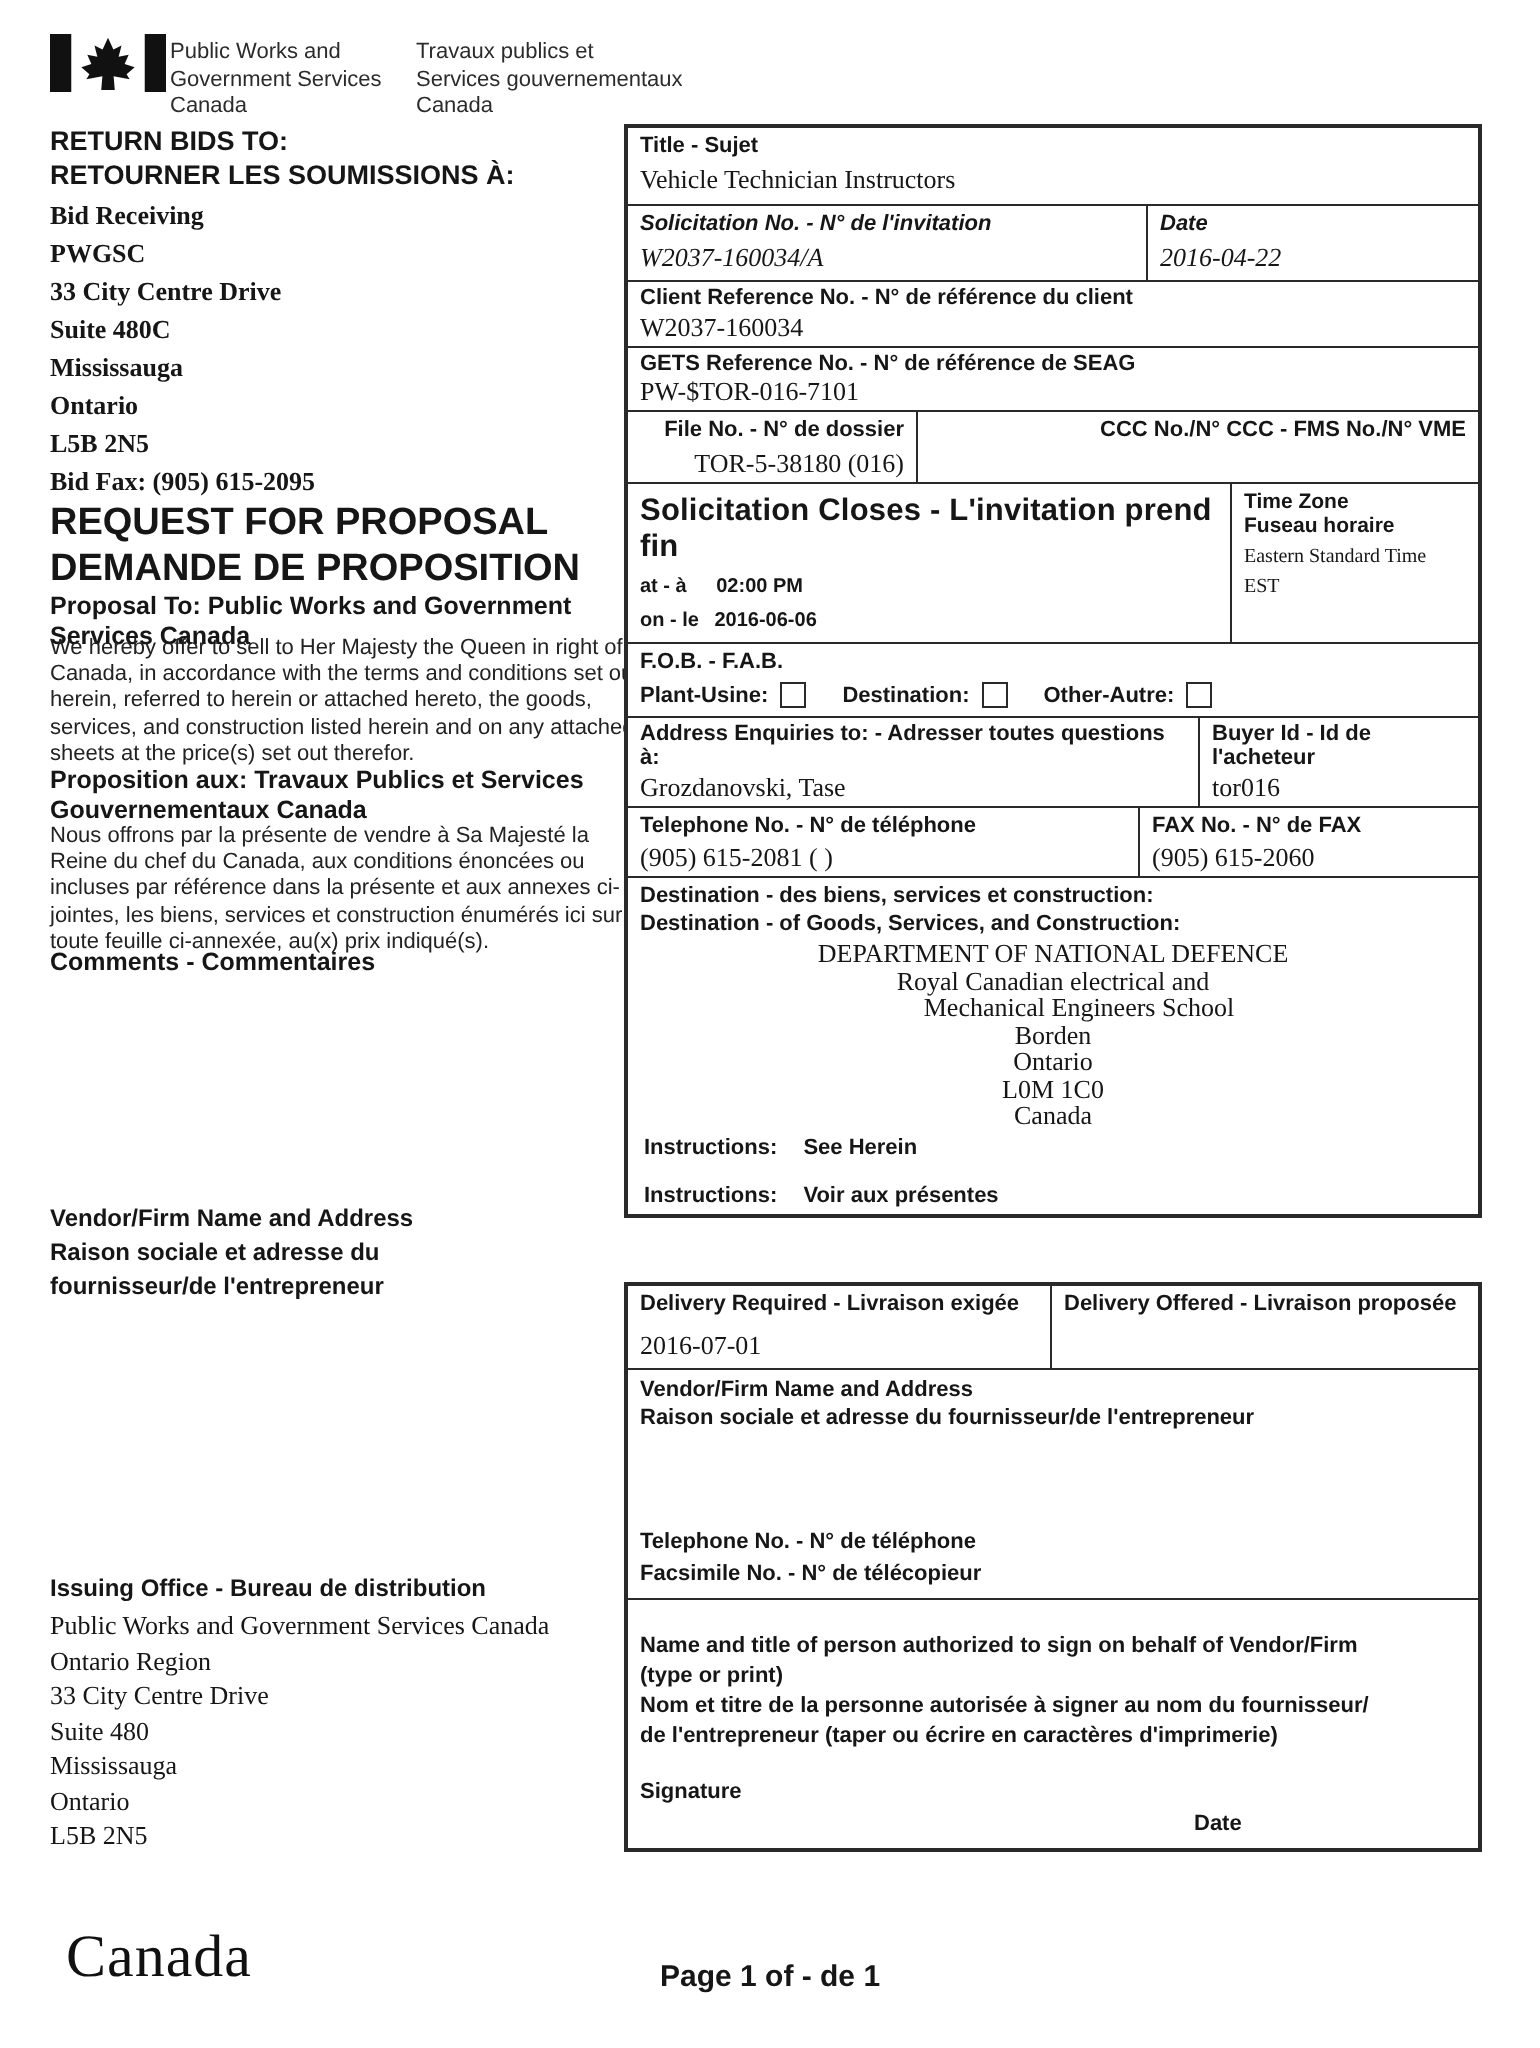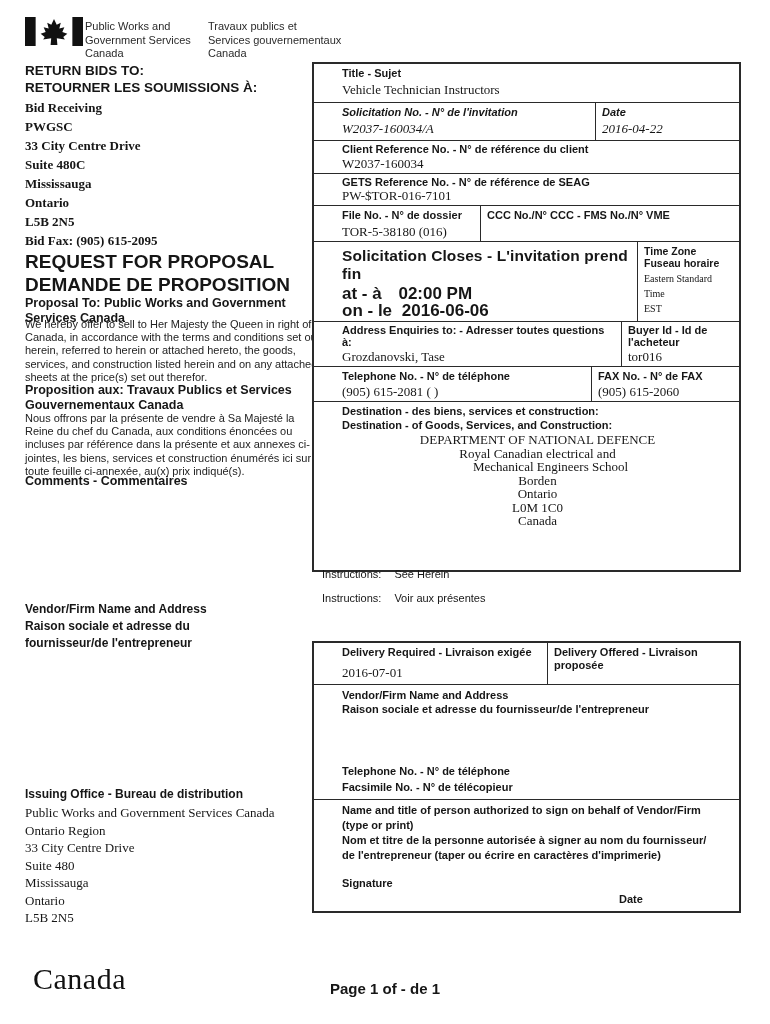--- a/index.html
+++ b/index.html
@@ -19,32 +19,32 @@
   .return-title { font-size:13.5px; line-height:17px; font-weight:bold; }
   .bid-address { font-family:"Liberation Serif",serif; font-weight:bold; font-size:13px; line-height:19px; }
   .rfp-title { font-size:19px; line-height:23px; font-weight:bold; }
   .subhead { font-size:12.5px; line-height:15px; font-weight:bold; width:295px; }
   .para { font-size:11px; line-height:13.2px; width:296px; color:#222; }
   .small-bold { font-size:12px; line-height:17px; font-weight:bold; }
   .issuing-addr { font-family:"Liberation Serif",serif; font-size:13px; line-height:17.5px; }
 
   
   .mtable { position:absolute; left:312px; width:429px; border:2px solid #2a2a2a; background:#fff; }
-  .row { display:flex; border-bottom:1.5px solid #2a2a2a;padding-left:22px; }
+  .row { display:flex; border-bottom:1.5px solid #2a2a2a; }
   .row:last-child { border-bottom:none; }
   .cell { padding:3px 6px 2px; flex:1 1 auto; min-width:0; }
   .cell.bl { border-left:1.5px solid #2a2a2a; }
   .lbl { font-size:11px; line-height:12.5px; font-weight:bold; }
   .lbl-sm { font-size:10.5px; line-height:12px; font-weight:bold; }
   .val { font-family:"Liberation Serif",serif; font-size:13px; line-height:15px; margin-top:2px; }
   .closes-big { font-size:15.5px; font-weight:bold; line-height:18px; letter-spacing:.1px; }
-  .closes-line { font-size:17px; font-weight:bold; line-height:17px; margin-top:2px; }
+  .closes-line { font-size:10px; font-weight:bold; line-height:17px; margin-top:2px; }
   .checkbox { display:inline-block; width:13px; height:13px; border:1.5px solid #2a2a2a; vertical-align:-3px; margin-left:6px; background:#fff; }
   .fob-line { display:flex; align-items:center; gap:18px; margin-top:4px; font-size:11px; font-weight:bold; }
-  .instr { font-size:11px; font-weight:normal; }
+  .instr { font-size:11px; font-weight:bold; }
   .instr .v { margin-left:10px; }
 
   .flag-svg path, .flag-svg rect { fill:#111; }
   .wordmark { font-family:"Liberation Serif",serif; font-size:30px; letter-spacing:.5px; color:#111; position:relative; }
 
   .page-num { font-size:15px; font-weight:bold; }
 </style>
 </head>
 <body>
 
@@ -122,21 +122,21 @@
     </div>
   </div>
 
   <div class="row" style="min-height:27px;">
     <div class="cell" style="padding-top:2px;">
       <div class="lbl">GETS Reference No. - N° de référence de SEAG</div>
       <div class="val" style="margin-top:0;">PW-$TOR-016-7101</div>
     </div>
   </div>
 
-  <div class="row" style="min-height:29px;">
+  <div class="row" style="min-height:29px;text-align:right;">
     <div class="cell" style="flex:0 0 144px;">
       <div class="lbl">File No. - N° de dossier</div>
       <div class="val">TOR-5-38180 (016)</div>
     </div>
     <div class="cell bl">
       <div class="lbl">CCC No./N° CCC - FMS No./N° VME</div>
       <div class="val"></div>
     </div>
   </div>
 
@@ -153,20 +153,36 @@
       </div>
     </div>
     <div class="cell bl">
       <div class="lbl-sm pre">Time Zone
 Fuseau horaire</div>
       <div class="val pre" style="font-size:10px;">Eastern Standard Time
 EST</div>
     </div>
   </div>
 
+  <div class="row" style="min-height:37px;">
+    <div class="cell">
+      <div class="lbl">F.O.B. - F.A.B.</div>
+      <div class="fob-line">
+        <span>
+          <span>Plant-Usine:</span><span class="checkbox"></span>
+        </span>
+        <span>
+          <span>Destination:</span><span class="checkbox"></span>
+        </span>
+        <span>
+          <span>Other-Autre:</span><span class="checkbox"></span>
+        </span>
+      </div>
+    </div>
+  </div>
 
   <div class="row" style="min-height:30px;">
     <div class="cell" style="flex:0 0 285px; padding-top:2px;">
       <div class="lbl">Address Enquiries to: - Adresser toutes questions à:</div>
       <div class="val" style="margin-top:0;">Grozdanovski, Tase</div>
     </div>
     <div class="cell bl" style="padding-top:2px;">
       <div class="lbl">Buyer Id - Id de l'acheteur</div>
       <div class="val" style="margin-top:0;">tor016</div>
     </div>
@@ -223,21 +239,21 @@
     <div class="cell" style="display:flex; flex-direction:column; justify-content:space-between; padding-bottom:4px;">
       <div class="lbl pre" style="line-height:14px;">Vendor/Firm Name and Address
 Raison sociale et adresse du fournisseur/de l'entrepreneur</div>
       <div>
         <div class="lbl" style="line-height:16px;">Telephone No. - N° de téléphone</div>
         <div class="lbl" style="line-height:16px;">Facsimile No. - N° de télécopieur</div>
       </div>
     </div>
   </div>
 
-  <div class="row" style="min-height:111px;">
+  <div class="row" style="min-height:111px;margin-top:13px;">
     <div class="cell" style="position:relative; padding-bottom:6px;">
       <div class="lbl pre" style="line-height:15px;">Name and title of person authorized to sign on behalf of Vendor/Firm
 (type or print)
 Nom et titre de la personne autorisée à signer au nom du fournisseur/
 de l'entrepreneur (taper ou écrire en caractères d'imprimerie)</div>
       <div class="lbl" style="position:absolute; left:6px; bottom:22px;">Signature</div>
       <div class="lbl" style="position:absolute; left:283px; bottom:6px;">Date</div>
     </div>
   </div>
 </div>

